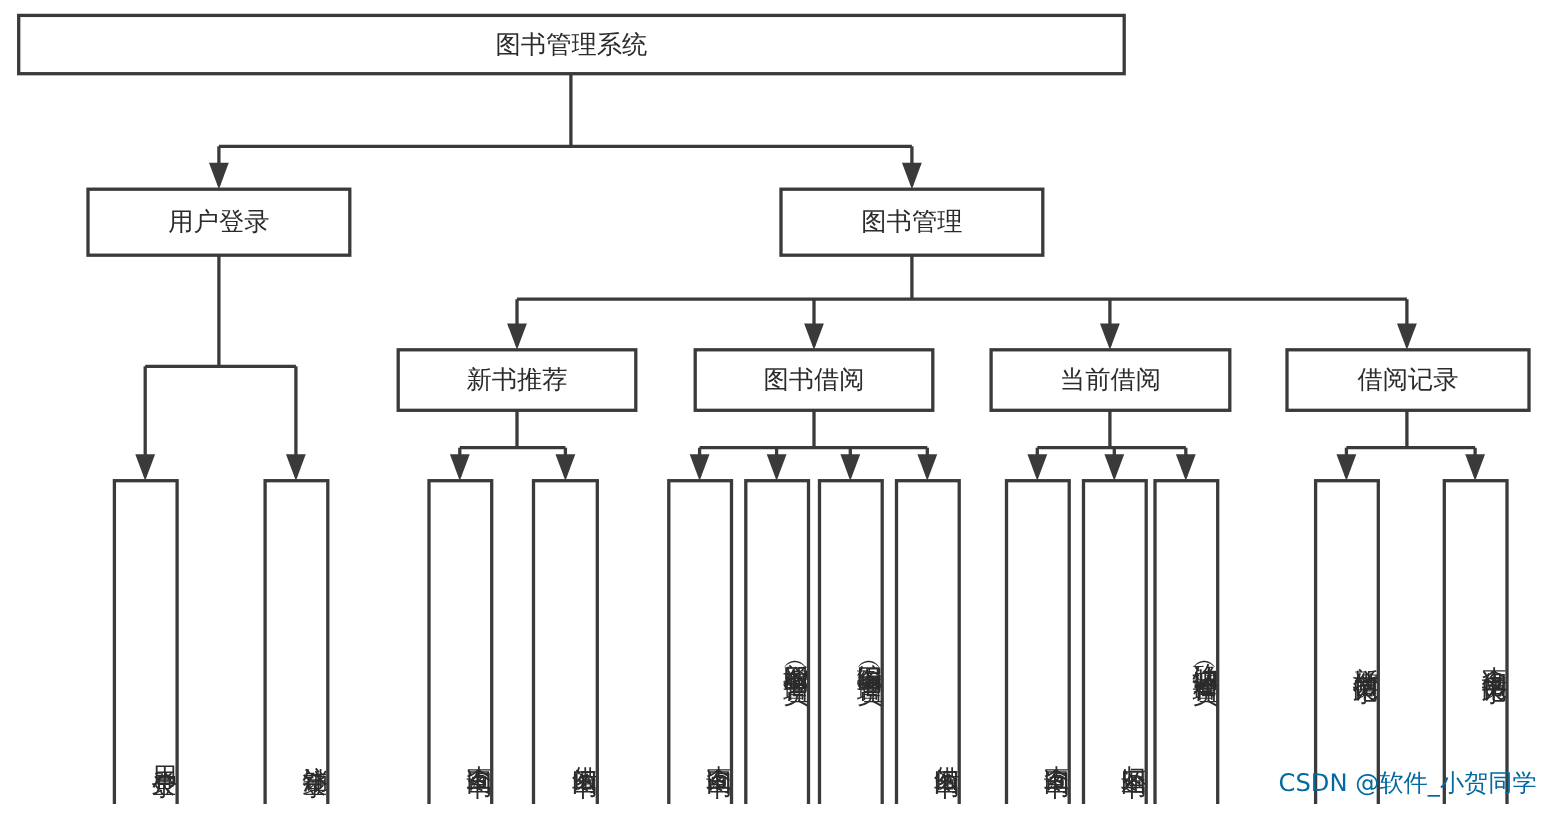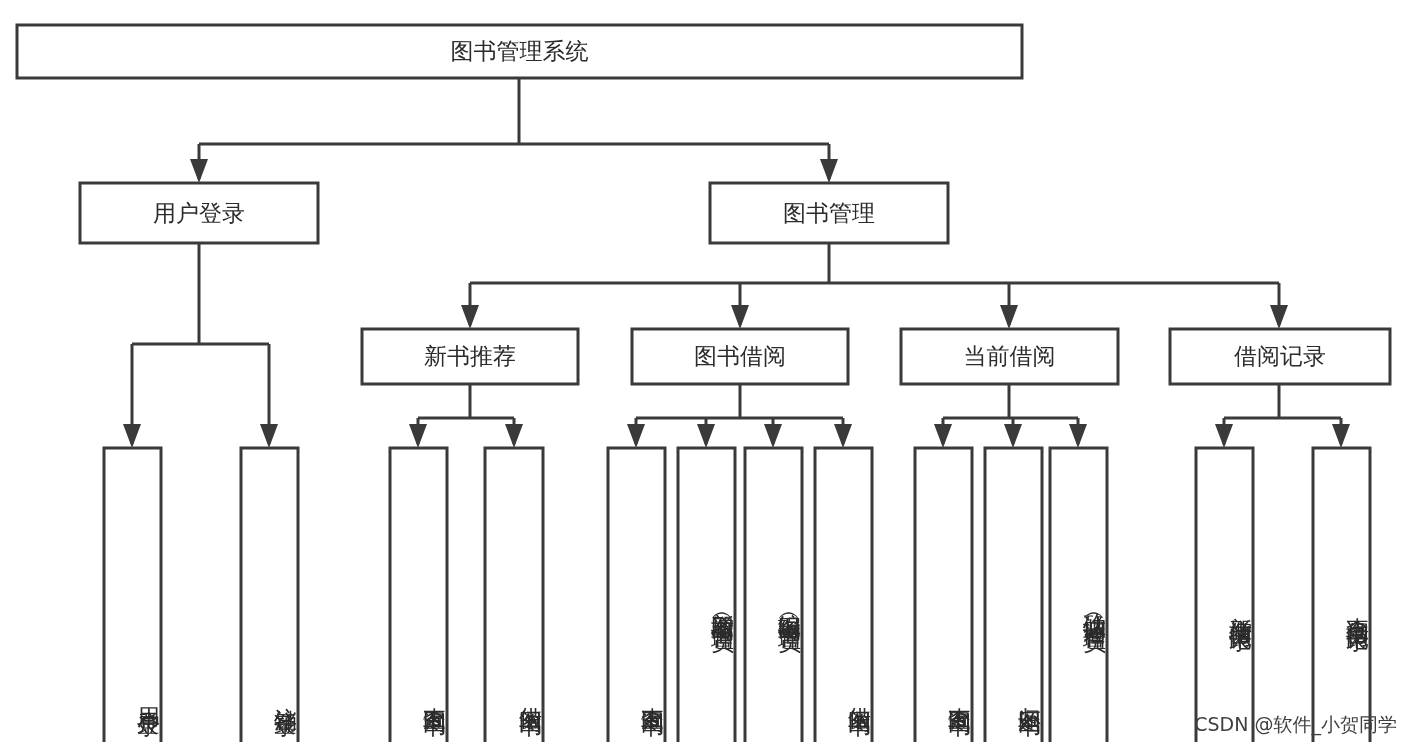--- a/index.html
+++ b/index.html
@@ -10,21 +10,20 @@
   }
   body {
     font-family: "DejaVu Sans", "Liberation Sans", sans-serif;
   }
   #diagram-root {
     position: relative;
     width: 1405px;
     height: 731px;
     background: #ffffff;
     overflow: hidden;
-    margin-top: 11px;
   }
   svg.diagram-canvas {
     position: absolute;
     left: 0;
     top: 0;
     width: 1405px;
     height: 747px;
     display: block;
   }
   .node-rect {
@@ -70,22 +69,22 @@
     justify-content: center;
     white-space: nowrap;
     pointer-events: none;
     user-select: none;
   }
   .watermark {
     position: absolute;
     right: 8px;
     bottom: 4px;
     font-family: "DejaVu Sans", "Liberation Sans", sans-serif;
-    font-size: 19px;
-    color: #404040;
+    font-size: 22px;
+    color: #0369a1;
     white-space: nowrap;
     user-select: none;
   }
 </style>
 </head>
 <body>
 
 <div id="diagram-root">
 
   <svg class="diagram-canvas" viewBox="0 0 1405 747" xmlns="http://www.w3.org/2000/svg">

